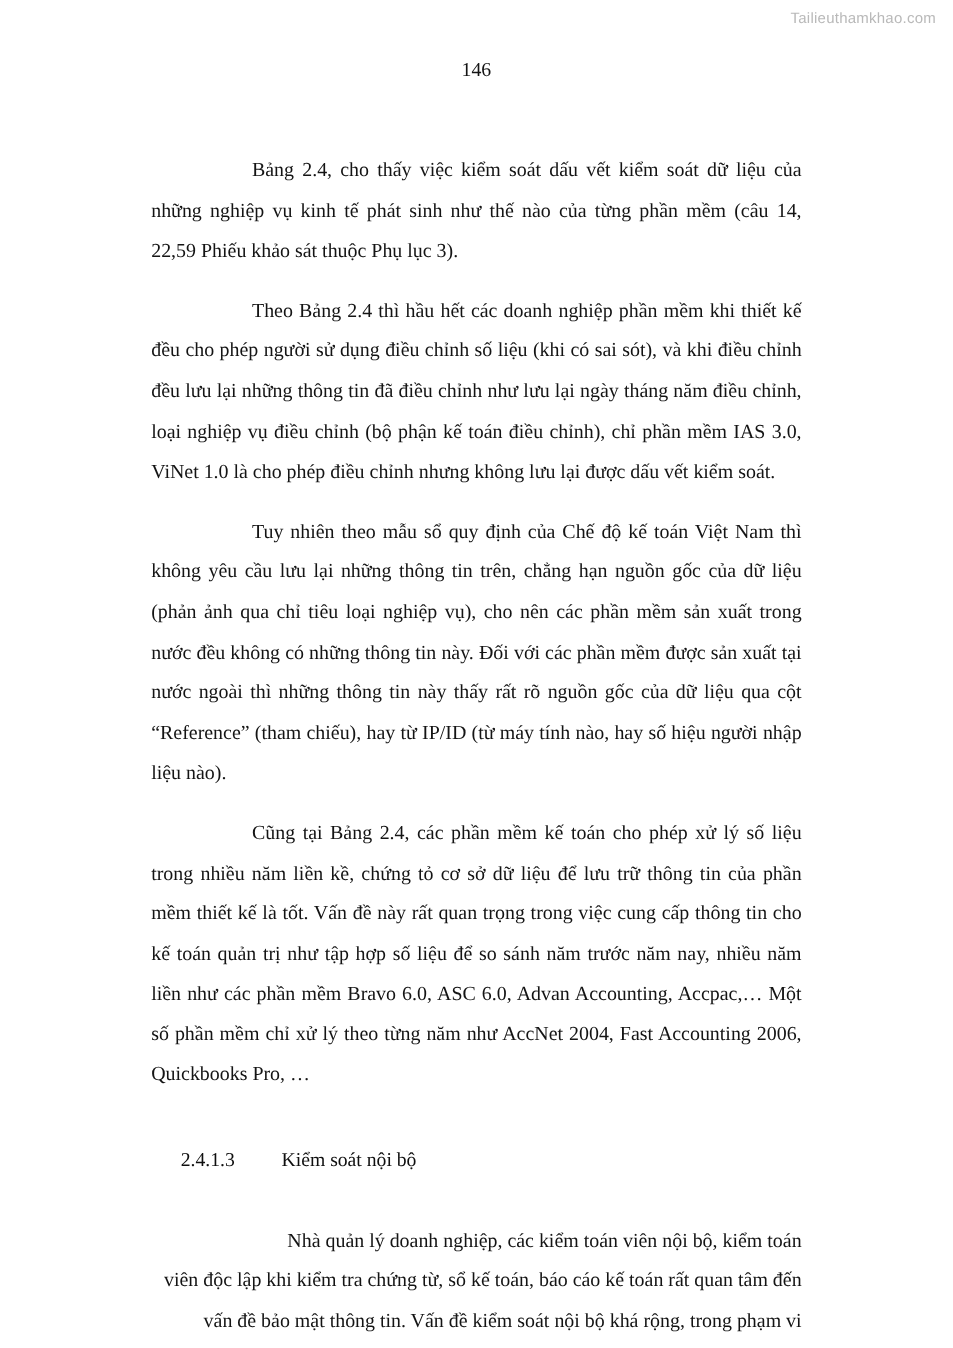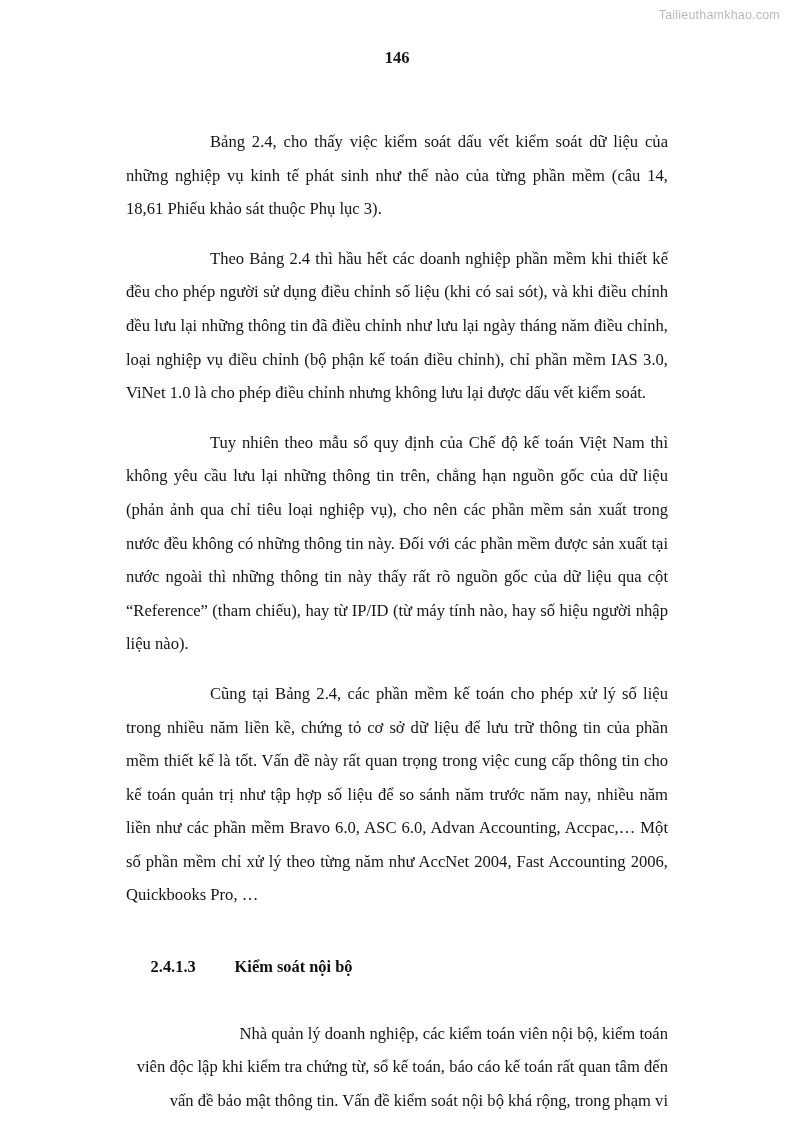--- a/index.html
+++ b/index.html
@@ -34,21 +34,20 @@
     user-select: none;
   }
   .page-number {
     position: absolute;
     top: 48px;
     left: 0;
     width: 794px;
     text-align: center;
     font-size: 16.5px;
     color: #141414;
-    font-weight: bold;
   }
   .content {
     position: absolute;
     left: 126px;
     top: 125px;
     width: 542px;
   }
   p.para {
     margin: 0 0 0 0;
     font-size: 16.6px;
@@ -62,42 +61,42 @@
   p.para.spaced {
     margin-top: 16px;
   }
   p.para.nojust {
     text-align: right;
   }
   .heading {
     margin: 4px 0 0 0;
     font-size: 16.4px;
     line-height: 33.6px;
-    font-weight: bold;
+    font-weight: normal;
     color: #0f0f0f;
     text-indent: 0;
     white-space: pre;
   }
   .heading .h-num {
     display: inline-block;
     width: 84px;
   }
 </style>
 </head>
 <body>
 
 <div class="page">
 
   <div class="watermark">Tailieuthamkhao.com</div>
 
   <div class="page-number">146</div>
 
   <div class="content">
 
-    <p class="para">Bảng 2.4, cho thấy việc kiểm soát dấu vết kiểm soát dữ liệu của những nghiệp vụ kinh tế phát sinh như thế nào của từng phần mềm (câu 14, 18,61 Phiếu khảo sát thuộc Phụ lục 3).</p>
+    <p class="para">Bảng 2.4, cho thấy việc kiểm soát dấu vết kiểm soát dữ liệu của những nghiệp vụ kinh tế phát sinh như thế nào của từng phần mềm (câu 14, 22,59 Phiếu khảo sát thuộc Phụ lục 3).</p>
 
     <p class="para spaced">Theo Bảng 2.4 thì hầu hết các doanh nghiệp phần mềm khi thiết kế đều cho phép người sử dụng điều chỉnh số liệu (khi có sai sót), và khi điều chỉnh đều lưu lại những thông tin đã điều chỉnh như lưu lại ngày tháng năm điều chỉnh, loại nghiệp vụ điều chỉnh (bộ phận kế toán điều chỉnh), chỉ phần mềm  IAS 3.0, ViNet 1.0 là cho phép điều chỉnh nhưng không lưu lại được dấu vết kiểm soát.</p>
 
     <p class="para spaced">Tuy nhiên theo mẫu sổ quy định của Chế độ kế toán Việt Nam thì không yêu cầu lưu lại những thông tin trên, chẳng hạn nguồn gốc của dữ liệu (phản ảnh qua chỉ tiêu loại nghiệp vụ), cho nên các phần mềm sản xuất trong nước đều không có những thông tin này. Đối với các phần mềm được sản xuất tại nước ngoài thì những thông tin này thấy rất rõ nguồn gốc của dữ liệu qua cột “Reference” (tham chiếu), hay từ IP/ID (từ máy tính nào, hay số hiệu người nhập liệu nào).</p>
 
     <p class="para spaced">Cũng tại Bảng 2.4,  các phần mềm kế toán cho phép xử lý số liệu trong nhiều năm liền kề, chứng tỏ cơ sở dữ liệu để lưu trữ thông tin của phần mềm thiết kế là tốt. Vấn đề này rất quan trọng trong việc cung cấp thông tin cho kế toán quản trị như tập hợp số liệu để so sánh năm trước năm nay, nhiều năm liền như các phần mềm Bravo 6.0, ASC 6.0, Advan Accounting, Accpac,… Một số phần mềm chỉ xử lý theo từng năm như AccNet 2004, Fast Accounting 2006, Quickbooks Pro, …</p>
 
     <div class="heading">
       <span class="h-num">2.4.1.3</span><span>Kiểm soát nội bộ</span>
     </div>

